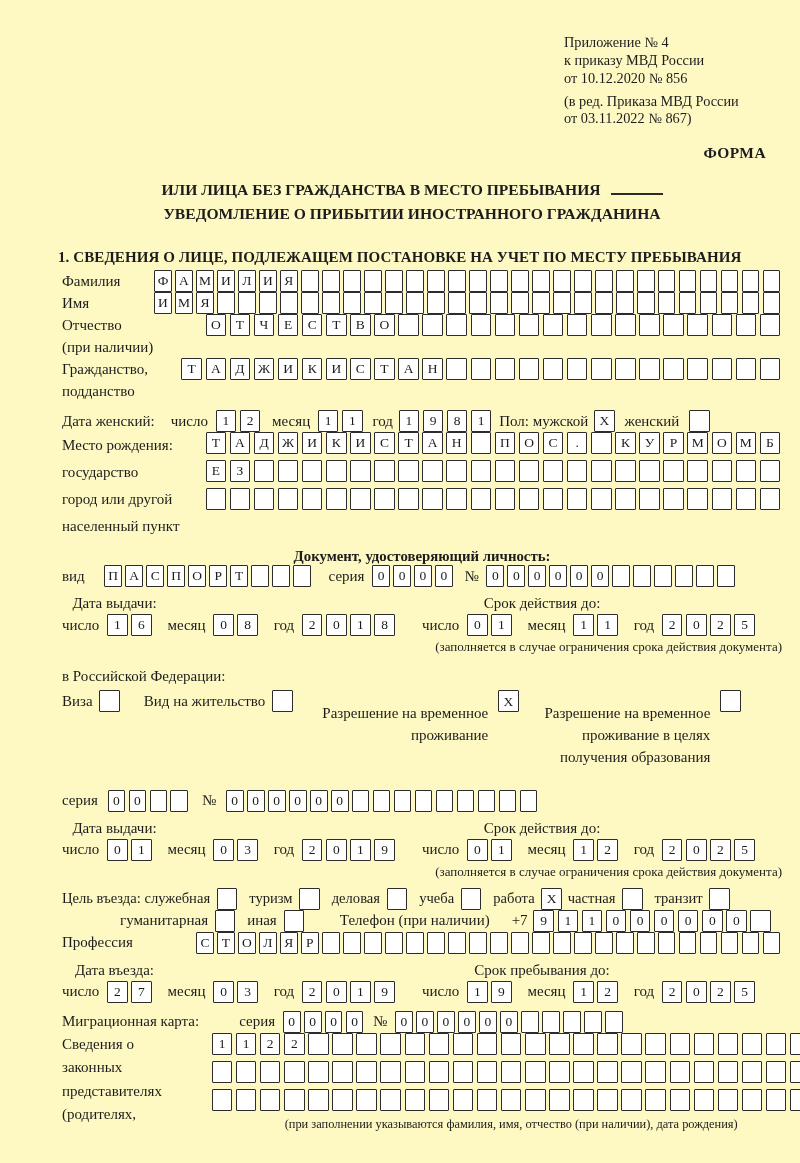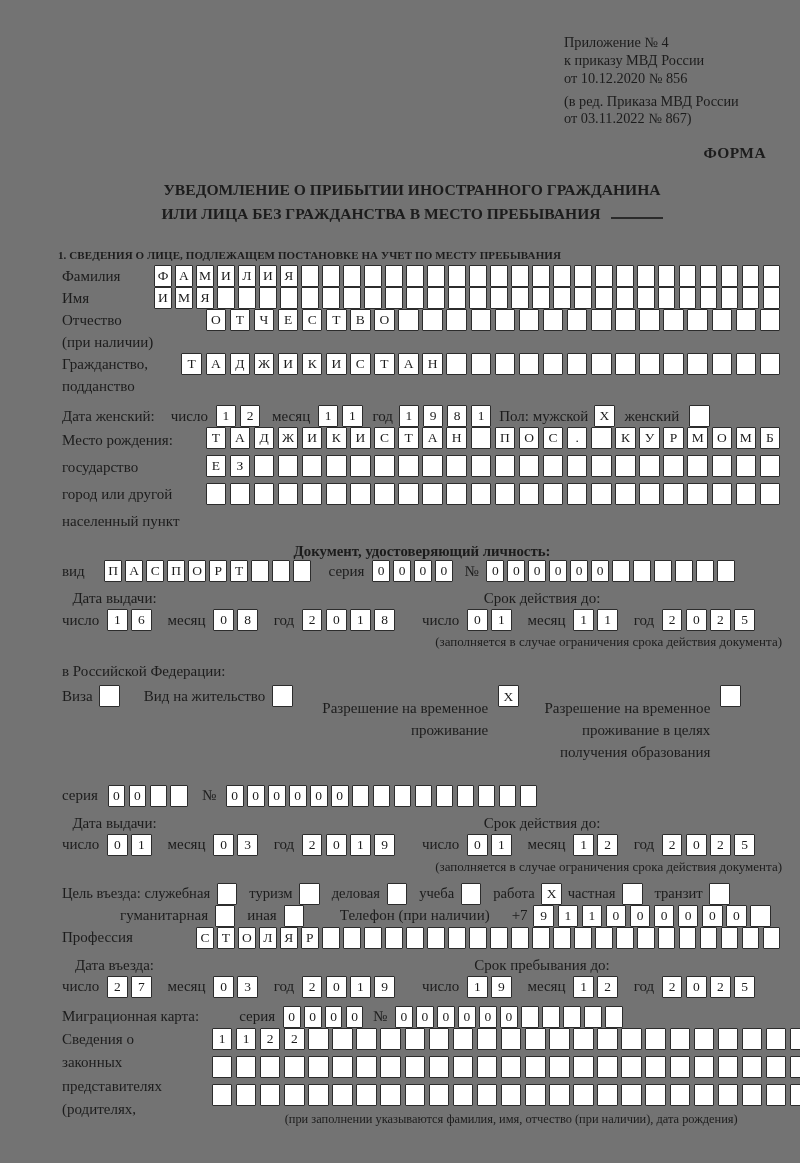--- a/index.html
+++ b/index.html
@@ -1,30 +1,30 @@
 <!DOCTYPE html>
 <html lang="ru"><head>
 <meta charset="utf-8">
 <style>
   html,body{margin:0;padding:0;background:#e8e8e8;}
   .page{
-    width:800px;height:1163px;box-sizing:border-box;background:#737373;
+    width:800px;height:1163px;box-sizing:border-box;background:#fef9c3;
     margin:0 auto;padding:34px 18px 8px 62px;overflow:hidden;
     font-family:"Liberation Serif","DejaVu Serif",serif;color:#1c1c1c;font-size:15px;
     position:relative;
   }
   
   .hdr-block{margin-left:auto;width:218px;font-size:14.3px;line-height:1.25;}
   .hdr-block div{white-space:nowrap;}
   .hdr-revision{margin-top:5px;}
   .form-label{text-align:right;font-weight:bold;font-size:15.5px;margin:16px 16px 0 0;letter-spacing:.4px;}
   
   .title{ text-align:center;font-weight:bold;font-size:15.6px;line-height:1.5;margin:16px 0 0 -20px;}
   .blank-line{display:inline-block;width:52px;border-bottom:2.2px solid #2a2a2a;margin-left:10px;vertical-align:baseline;}
-  .sec-heading{font-weight:bold;font-size:11px;margin:24px 0 4px -4px;letter-spacing:.1px;white-space:nowrap;}
+  .sec-heading{font-weight:bold;font-size:15px;margin:24px 0 4px -4px;letter-spacing:.1px;white-space:nowrap;}
   
   .row{display:flex;align-items:center;margin-top:0;}
   .row-top{align-items:flex-start;}
   .cells{display:flex;flex-wrap:nowrap;}
   .cells-right{margin-left:auto;}
   .cell{
     box-sizing:border-box;flex:0 0 auto;width:20.5px;height:22px;margin:0 1.8px;
     border:1.6px solid #2c2c2c;border-radius:1px;display:flex;align-items:center;justify-content:center;
     font-size:13.5px;line-height:1;background:#fff;
   }
@@ -60,24 +60,24 @@
   <div class="hdr-block">
     <div>Приложение № 4</div>
     <div>к приказу МВД России</div>
     <div>от 10.12.2020 № 856</div>
     <div class="hdr-revision">(в ред. Приказа МВД России</div>
     <div>от 03.11.2022 № 867)</div>
   </div>
   <div class="form-label">ФОРМА</div>
 
   <div class="title">
-    <div>УВЕДОМЛЕНИЕ О ПРИБЫТИИ ИНОСТРАННОГО ГРАЖДАНИНА</div>
     <div>
       <span>ИЛИ ЛИЦА БЕЗ ГРАЖДАНСТВА В МЕСТО ПРЕБЫВАНИЯ</span><span class="blank-line"></span>
     </div>
+    <div>УВЕДОМЛЕНИЕ О ПРИБЫТИИ ИНОСТРАННОГО ГРАЖДАНИНА</div>
   </div>
 
   <div class="sec-heading">1. СВЕДЕНИЯ О ЛИЦЕ, ПОДЛЕЖАЩЕМ ПОСТАНОВКЕ НА УЧЕТ ПО МЕСТУ ПРЕБЫВАНИЯ</div>
 
   <div class="row">
     <span class="lbl">Фамилия</span>
     <span class="cells cells-right narrow">
         <span class="cell">Ф</span>
         <span class="cell">А</span>
         <span class="cell">М</span>

